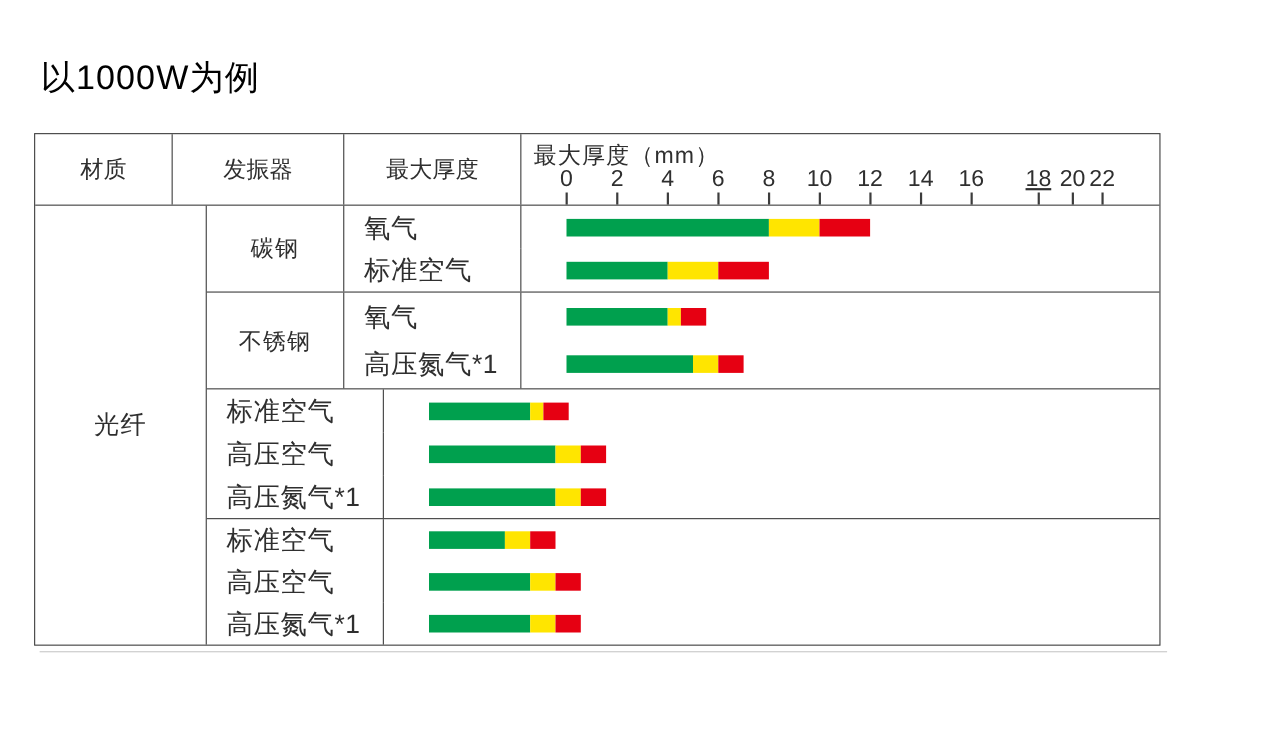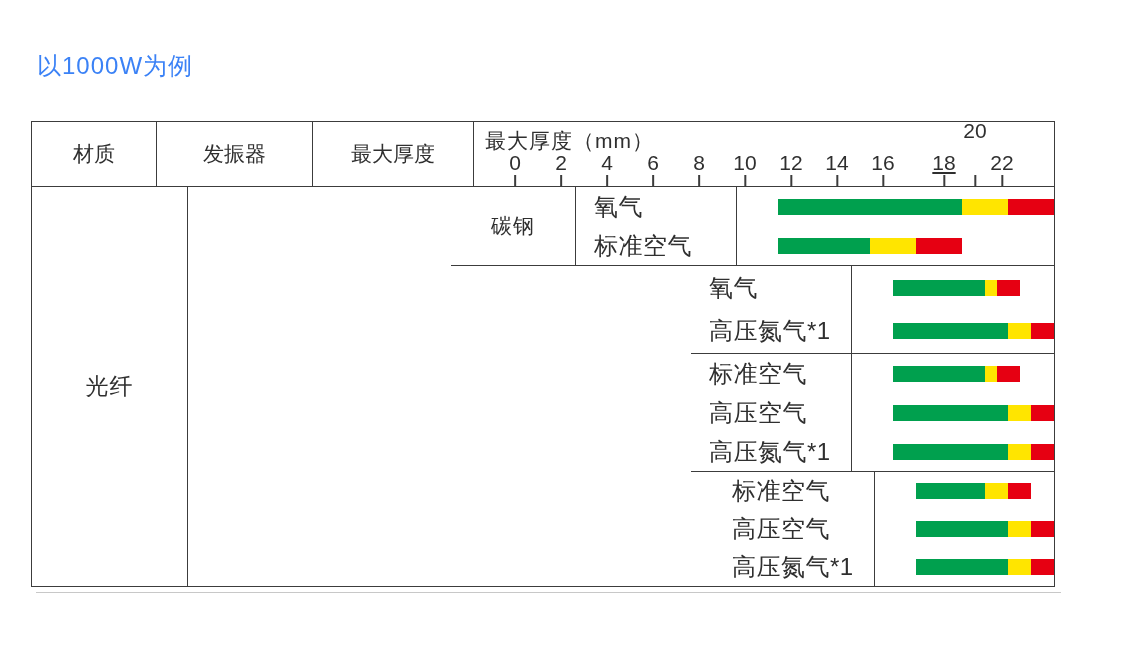--- a/index.html
+++ b/index.html
@@ -9,21 +9,21 @@
     font-family: "Liberation Sans", "DejaVu Sans", sans-serif;
     color: #2f2f2f;
     position: relative;
     overflow: hidden;
   }
   .header-block {
     position: absolute; left: 37px; top: 50px;
     display: flex; align-items: baseline; gap: 34px;
   }
   .title { font-size: 32px; font-weight: bold; letter-spacing: 3px; color: #262626; }
-  .subtitle { font-size: 24px; letter-spacing: 1px; color: #3b82f6; }
+  .subtitle { font-size: 31px; letter-spacing: 1px; color: #000000; }
 
   .cap-table {
     position: absolute; left: 31px; top: 121px;
     width: 1024px; height: 466px;
     border: 1.5px solid #3c3c3c;
     box-sizing: border-box;
     display: flex; flex-direction: column;
     background: #fff;
   }
   
@@ -55,21 +55,21 @@
   .tick-label { font-size: 21px; line-height: 1; }
   .tick-mark  { width: 2px; height: 11px; background: #3c3c3c; margin-top: 2px; }
 
   .tbody { display: flex; flex: 1; min-height: 0; }
   .osc-cell {
     width: 156px; box-sizing: border-box;
     border-right: 1.5px solid #3c3c3c;
     display: flex; align-items: center; justify-content: center;
     font-size: 23px; letter-spacing: 1px;
   }
-  .groups { flex: 1; display: flex; flex-direction: column; min-width: 0; align-items: flex-end; }
+  .groups { flex: 1; display: flex; flex-direction: column; min-width: 0; }
   .group  { display: flex; border-bottom: 1.5px solid #3c3c3c; box-sizing: border-box; }
   .group:last-child { border-bottom: none; flex: 1; }
   .group.g0 { height: 79px; }
   .group.g1 { height: 88px; }
   .group.g2 { height: 118px; }
 
   .mat-cell {
     width: 125px; box-sizing: border-box;
     border-right: 1.5px solid #3c3c3c;
     display: flex; align-items: center; justify-content: center;
@@ -149,21 +149,21 @@
   <div class="tick" style="left: 409px;">
     <span class="tick-label">16</span>
     <span class="tick-mark"></span>
   </div>
 
   <div class="tick" style="left: 470px; text-decoration: underline;">
     <span class="tick-label">18</span>
     <span class="tick-mark"></span>
   </div>
 
-  <div class="tick" style="left: 501px; gap: 32px;">
+  <div class="tick" style="left: 501px;">
     <span class="tick-label">20</span>
     <span class="tick-mark"></span>
   </div>
 
   <div class="tick" style="left: 528px;">
     <span class="tick-label">22</span>
     <span class="tick-mark"></span>
   </div>
 </div>
     </div>
@@ -192,20 +192,21 @@
         <div class="seg" style="width: 92px; background: rgb(0, 160, 78);"></div>
         <div class="seg" style="width: 46px; background: rgb(255, 229, 0);"></div>
         <div class="seg" style="width: 46px; background: rgb(230, 0, 18);"></div>
       </div>
     </div>
   </div>
 </div>
   </div>
 
   <div class="group g1">
+    <div class="mat-cell">不锈钢</div>
     <div class="gas-rows">
   <div class="gas-row">
     <div class="gas-cell">氧气</div>
     <div class="chart-cell">
       <div class="bar">
         <div class="seg" style="width: 92px; background: rgb(0, 160, 78);"></div>
         <div class="seg" style="width: 11.5px; background: rgb(255, 229, 0);"></div>
         <div class="seg" style="width: 23px; background: rgb(230, 0, 18);"></div>
       </div>
     </div>

